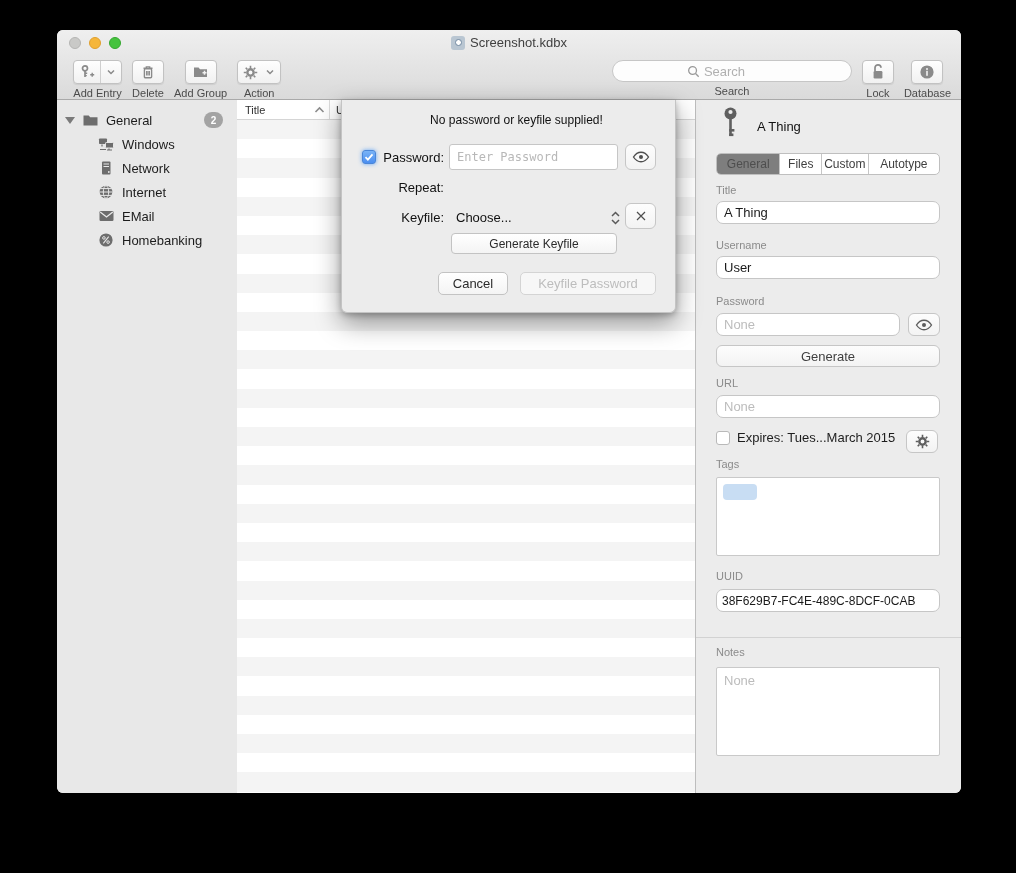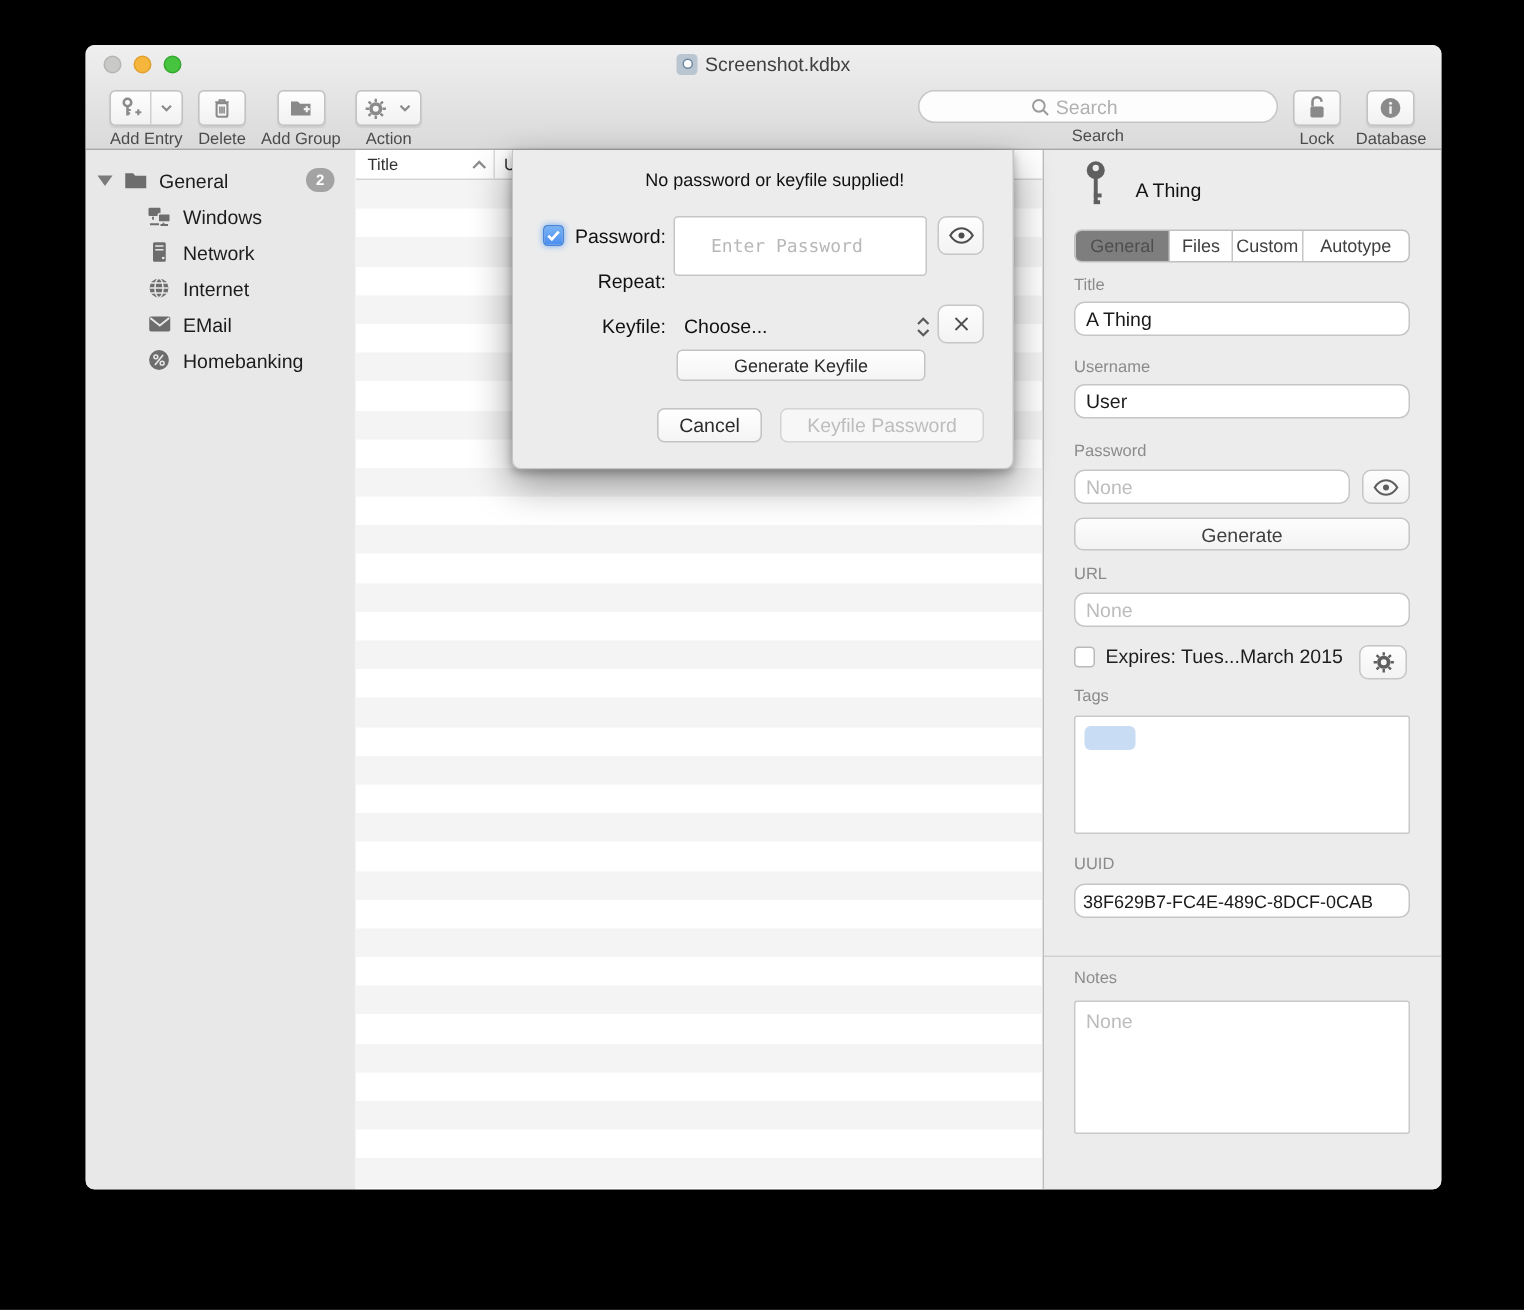--- a/index.html
+++ b/index.html
@@ -110,22 +110,22 @@
     resize:none; outline:none; font-family:inherit; }
   .notes-box::placeholder { color:#bcbcbc; }
 
   
   .dialog { position:absolute; left:341px; top:100px; width:335px; height:213px; background:#ececec;
     border:1px solid #c4c4c4; border-top:none; border-radius:0 0 6px 6px; z-index:50;
     box-shadow:0 10px 26px rgba(0,0,0,.4), 0 2px 6px rgba(0,0,0,.25); }
   .dlg-msg { position:absolute; left:0; right:0; top:13px; text-align:center; font-size:12px;
     color:#111; font-weight:500;margin-left:16px; }
   .dlg-label { position:absolute; width:66px; left:36px; text-align:right; font-size:13px; color:#111; }
-  .dlg-input { position:absolute; left:107px; width:169px; height:40px; background:#fff;
-    border:1px solid #c6c6c6; border-radius:3px; padding:0 24px; outline:none;
+  .dlg-input { position:absolute; left:107px; width:169px; height:26px; background:#fff;
+    border:1px solid #c6c6c6; border-radius:3px; padding:0 7px; outline:none;
     font-family:"DejaVu Sans Mono","Liberation Mono",monospace; font-size:12px; color:#333; }
   .dlg-input::placeholder { color:#b8b8b8; }
   .dlg-sqbtn { position:absolute; left:283px; width:31px; height:26px; border:1px solid #c6c6c6;
     border-radius:6px; background:linear-gradient(#fdfdfd,#f3f3f3); display:flex; align-items:center;
     justify-content:center; color:#4e4e4e; }
   .stepper { position:absolute; left:266px; top:108px; width:15px; height:20px; color:#5a5a5a;
     display:flex; align-items:center; justify-content:center; }
   .dlg-btn { position:absolute; height:23px; border:1px solid #c3c3c3; border-radius:5px;
     background:linear-gradient(#ffffff,#f4f4f4); font-size:13px; color:#2b2b2b;
     display:flex; align-items:center; justify-content:center; font-family:inherit; }

